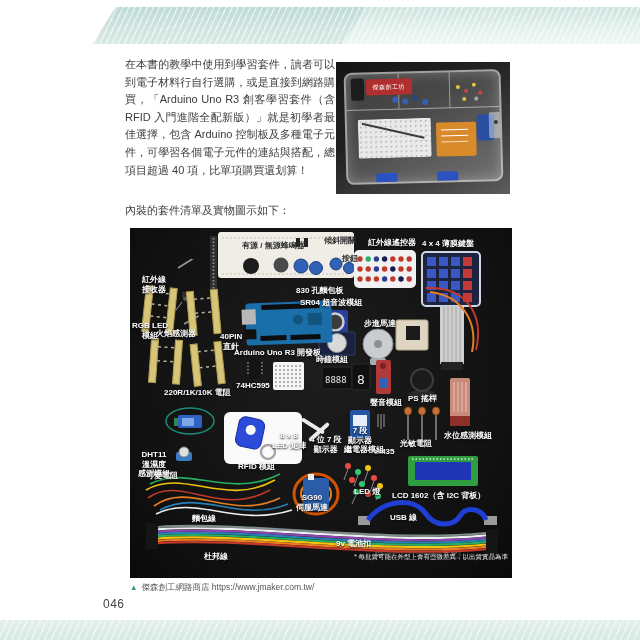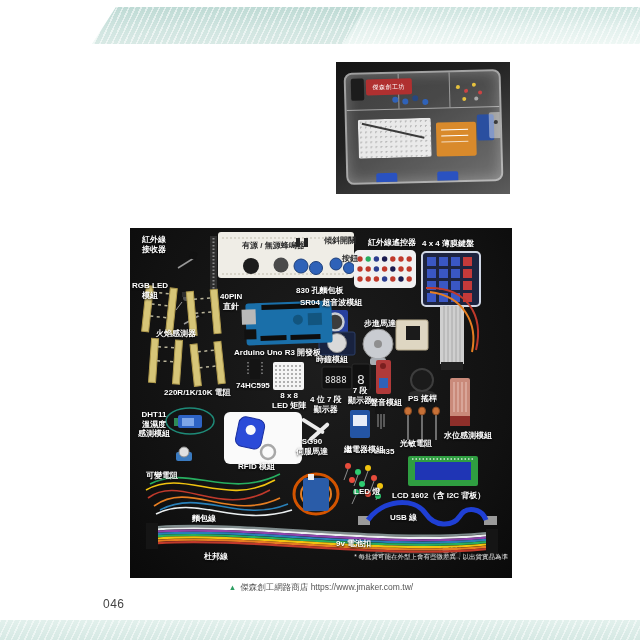--- a/index.html
+++ b/index.html
@@ -51,44 +51,46 @@
   .pbox-tab::after{content:"";position:absolute;left:30%;top:30%;width:4px;height:4px;border-radius:50%;background:#3a3a3a;}
 
   
   .kit{position:absolute;left:130px;top:228px;width:382px;height:350px;overflow:hidden;
     background:radial-gradient(ellipse at 50% 40%,#1d1d1d 0%,#111 70%,#0a0a0a 100%);}
   .kit svg{position:absolute;left:0;top:0;}
   .kit-labels{position:absolute;left:0;top:0;width:100%;height:100%;}
   .kit-label{position:absolute;color:#fff;font-size:8px;font-weight:bold;line-height:1.2;
     white-space:pre-line;text-shadow:0 1px 2px rgba(0,0,0,.9);}
   .kit-label.on-board{color:#2b2b2b;text-shadow:none;}
-  .kit-label.center{text-align:center;}
+  .kit-label.center{text-align:center;margin-top:40px;}
   .kit-disclaimer{position:absolute;left:200px;top:325px;width:178px;font-size:6.5px;
     color:#e6e6e6;text-align:right;white-space:nowrap;}
 
   
-  .caption{position:absolute;left:130px;top:582px;width:382px;text-align:center;
+  .caption{position:absolute;left:130px;top:582px;width:382px;text-align:left;
     font-size:8.5px;color:#555;}
   .caption-marker{color:#2e9e63;font-size:7.5px;margin-right:4px;}
   .page-number{position:absolute;left:103px;top:597px;font-size:12px;color:#444;letter-spacing:.5px;}
   .footer-band{position:absolute;left:0;right:0;bottom:0;height:20px;
     background:linear-gradient(180deg,#e2f0ec,#d6e9e4);}
   .footer-stripes{position:absolute;inset:0;
     background:repeating-linear-gradient(115deg,rgba(255,255,255,.5) 0 1.5px,rgba(255,255,255,0) 1.5px 6px);}
 </style>
 </head>
 <body>
 
 <div class="page">
 
   <div class="header-band">
     <div class="header-shade"></div>
     <div class="header-stripes"></div>
   </div>
 
+  <div class="intro-paragraph">在本書的教學中使用到學習套件，讀者可以到電子材料行自行選購，或是直接到網路購買，「Arduino Uno R3 創客學習套件（含 RFID 入門進階全配新版）」就是初學者最佳選擇，包含 Arduino 控制板及多種電子元件，可學習各個電子元件的連結與搭配，總項目超過 40 項，比單項購買還划算！</div>
+  <div class="intro-leadin">內裝的套件清單及實物圖示如下：</div>
 
   <div class="photo">
     <div class="pbox">
       <div class="pbox-lidline"></div>
       <div class="pbox-div1"></div>
       <div class="pbox-div2"></div>
       <div class="pbox-blacktab"></div>
       <div class="pbox-redlabel">傑森創工坊</div>
       <div class="pbox-bluedots"></div>
       <div class="pbox-scatter"></div>
@@ -452,21 +454,21 @@
         <span class="kit-label" style="left: 278px; top: 166px;">PS 搖桿</span>
         <span class="kit-label" style="left: 244px; top: 203px; margin-top: 16px;">LM35</span>
         <span class="kit-label" style="left: 270px; top: 211px;">光敏電阻</span>
         <span class="kit-label" style="left: 314px; top: 203px;">水位感測模組</span>
         <span class="kit-label" style="left: 214px; top: 217px;">繼電器模組</span>
         <span class="kit-label center" style="left: 8px; top: 182px;">DHT11
 溫濕度
 感測模組</span>
         <span class="kit-label" style="left: 16px; top: 243px;">可變電阻</span>
         <span class="kit-label" style="left: 108px; top: 234px;">RFID 模組</span>
-        <span class="kit-label center" style="left: 166px; top: 209px;">SG90
+        <span class="kit-label center" style="left: 166px; top: 225px;">SG90
 伺服馬達</span>
         <span class="kit-label" style="left: 224px; top: 259px;">LED 燈</span>
         <span class="kit-label" style="left: 262px; top: 263px;">LCD 1602（含 I2C 背板）</span>
         <span class="kit-label" style="left: 260px; top: 285px;">USB 線</span>
         <span class="kit-label" style="left: 54px; top: 286px; padding-left: 8px;">麵包線</span>
         <span class="kit-label" style="left: 206px; top: 311px;">9v 電池扣</span>
         <span class="kit-label" style="left: 74px; top: 324px;">杜邦線</span>
       </div>
     <div class="kit-disclaimer">* 每批貨可能在外型上會有些微差異，以出貨實品為準</div>
   </div>

